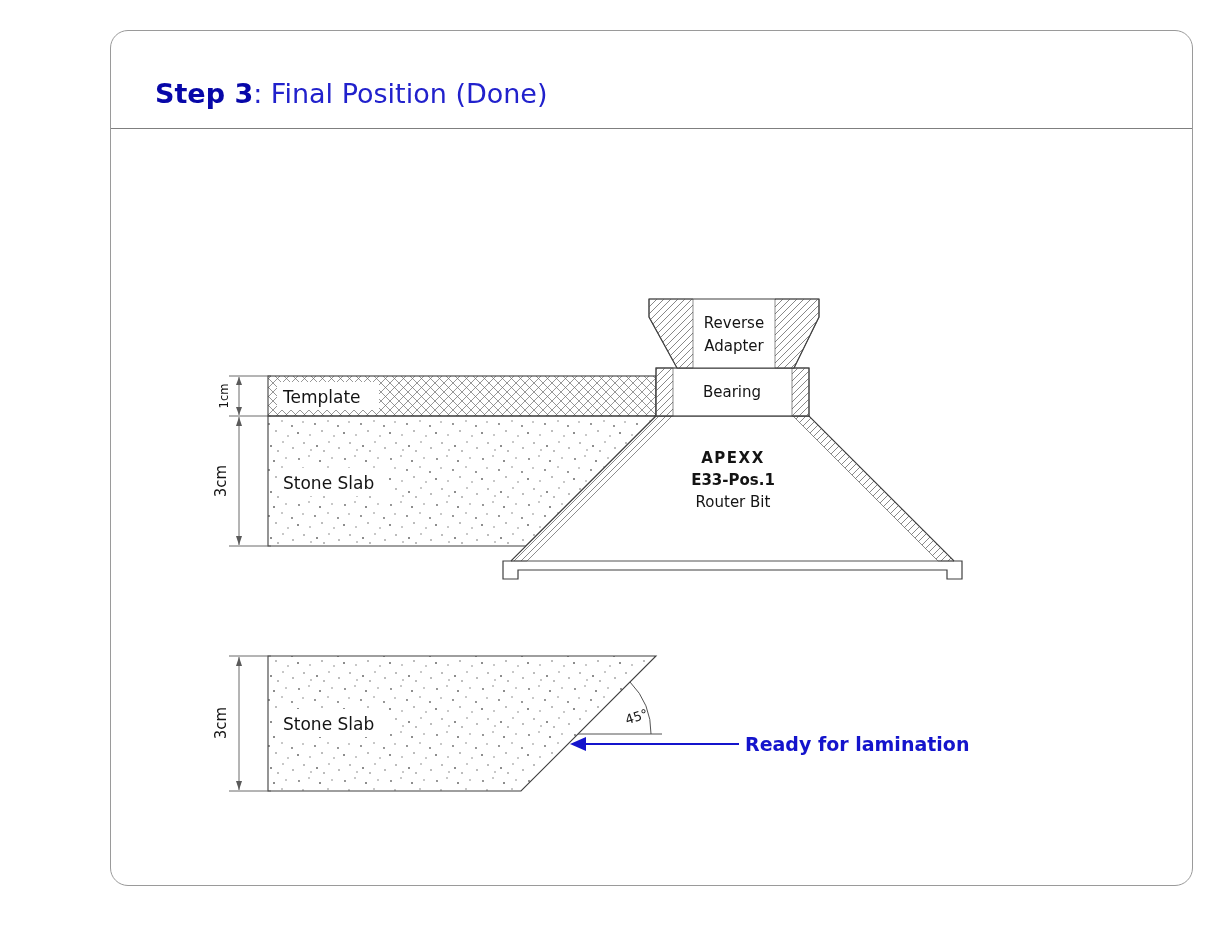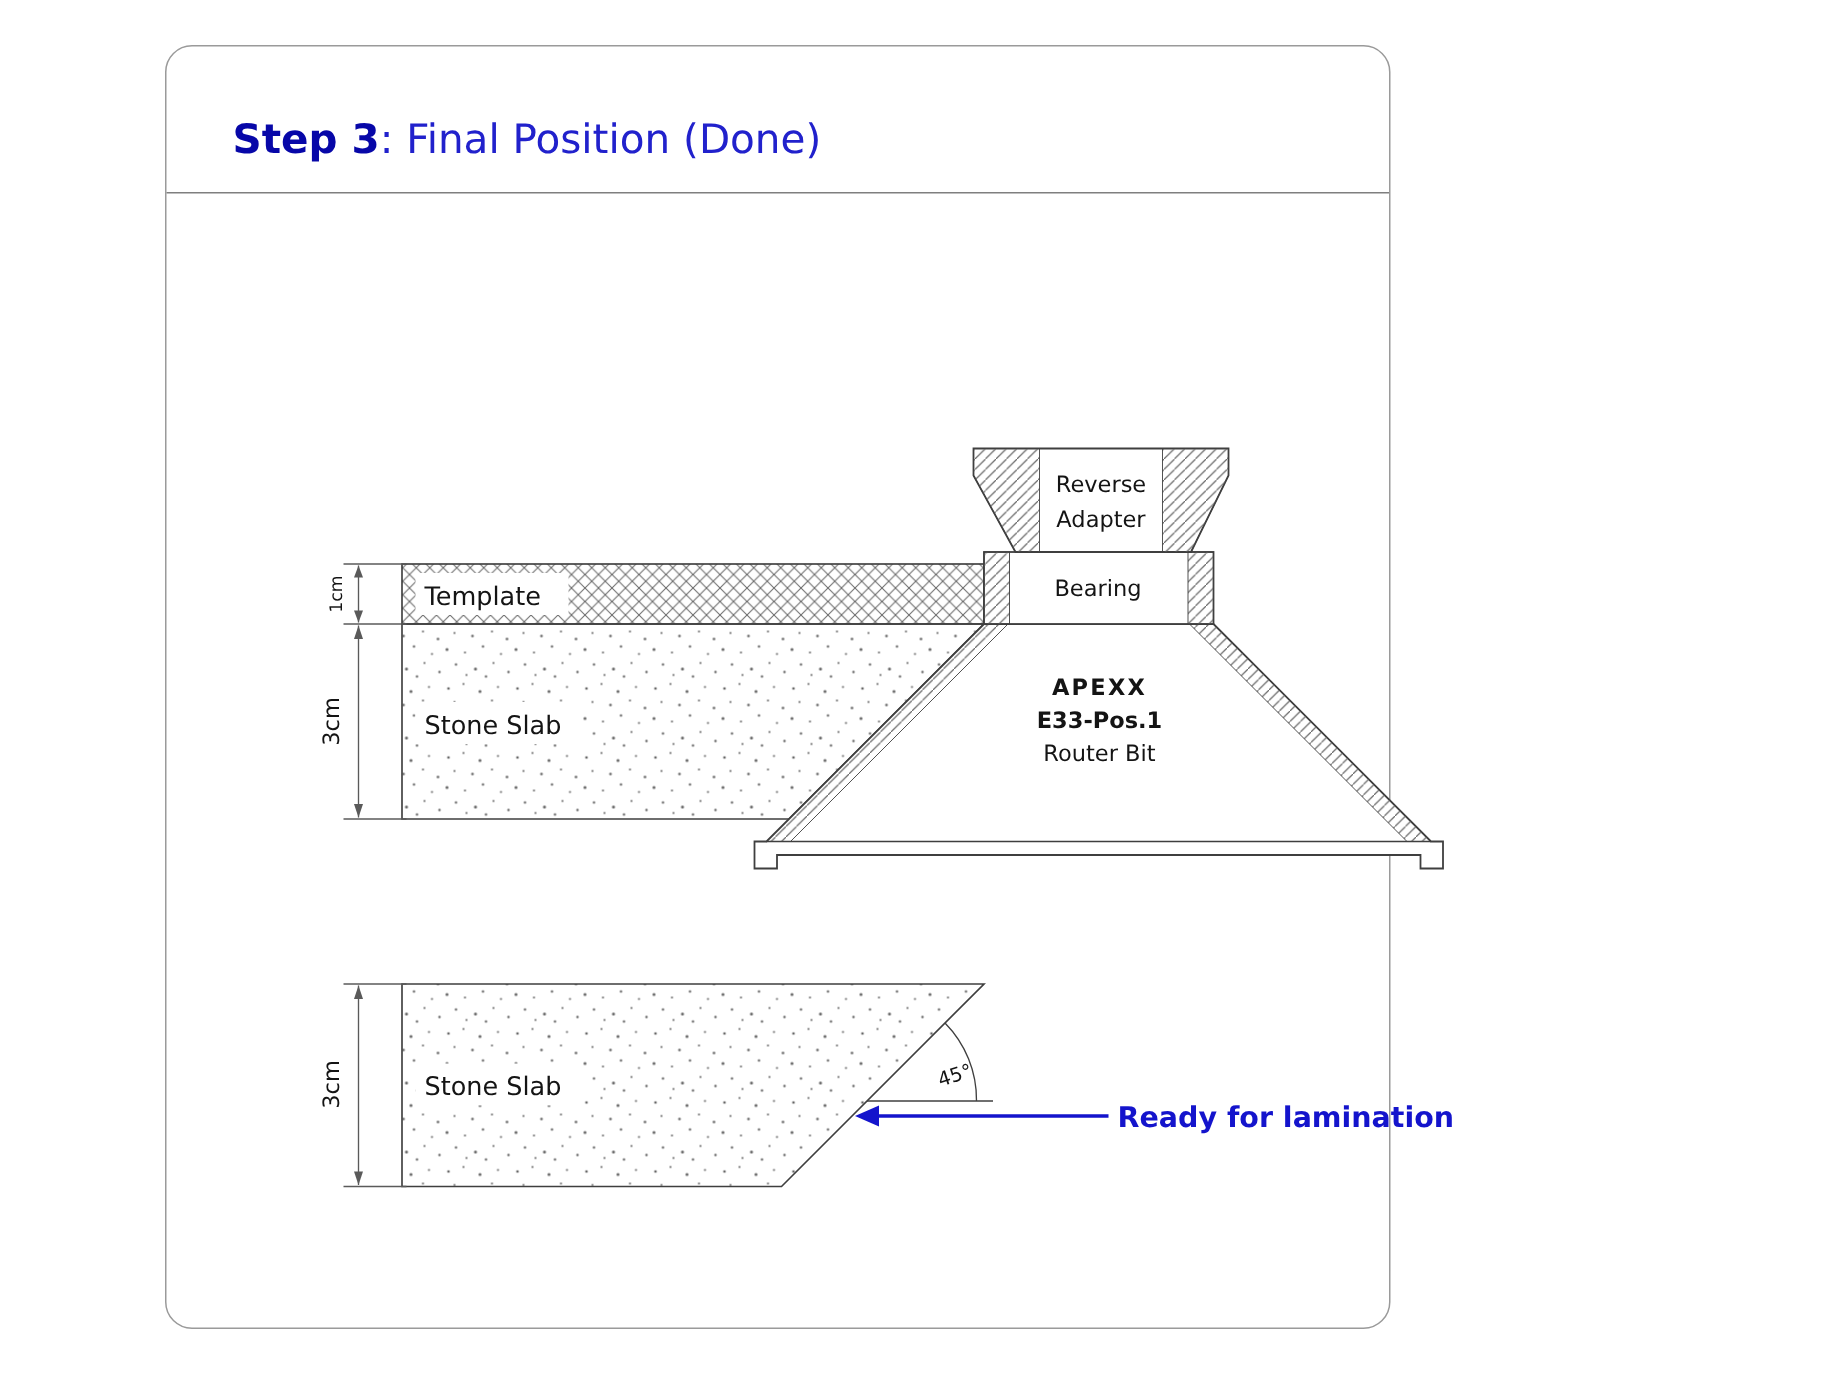--- a/index.html
+++ b/index.html
@@ -1,17 +1,17 @@
 <!DOCTYPE html>
 <html><head>
 <meta charset="utf-8">
 <style>
   html,body{margin:0;padding:0;background:#ffffff;}
   .page{position:relative;width:1214px;height:931px;background:#ffffff;font-family:"DejaVu Sans",sans-serif;overflow:hidden;}
-  .card{position:absolute;left:110px;top:30px;width:817px;height:856px;border:1.6px solid #9a9a9a;border-radius:18px;background:#ffffff;box-sizing:border-box;}
+  .card{position:absolute;left:110px;top:30px;width:1083px;height:856px;border:1.6px solid #9a9a9a;border-radius:18px;background:#ffffff;box-sizing:border-box;}
   .title{position:absolute;left:44px;top:47px;font-size:27px;white-space:nowrap;}
   .t-step{font-weight:bold;color:#0707a8;}
   .t-rest{color:#2121cc;}
   .divider{position:absolute;left:0;right:0;top:97px;border-top:1.3px solid #7f7f7f;}
   svg.diagram{position:absolute;left:0;top:100px;}
   svg text{fill:#141414;}
   .lbl{font-size:17px;}
   .small{font-size:15px;}
   .brand{font-size:15px;font-weight:bold;letter-spacing:1.5px;}
   .model{font-size:15px;font-weight:600;}

